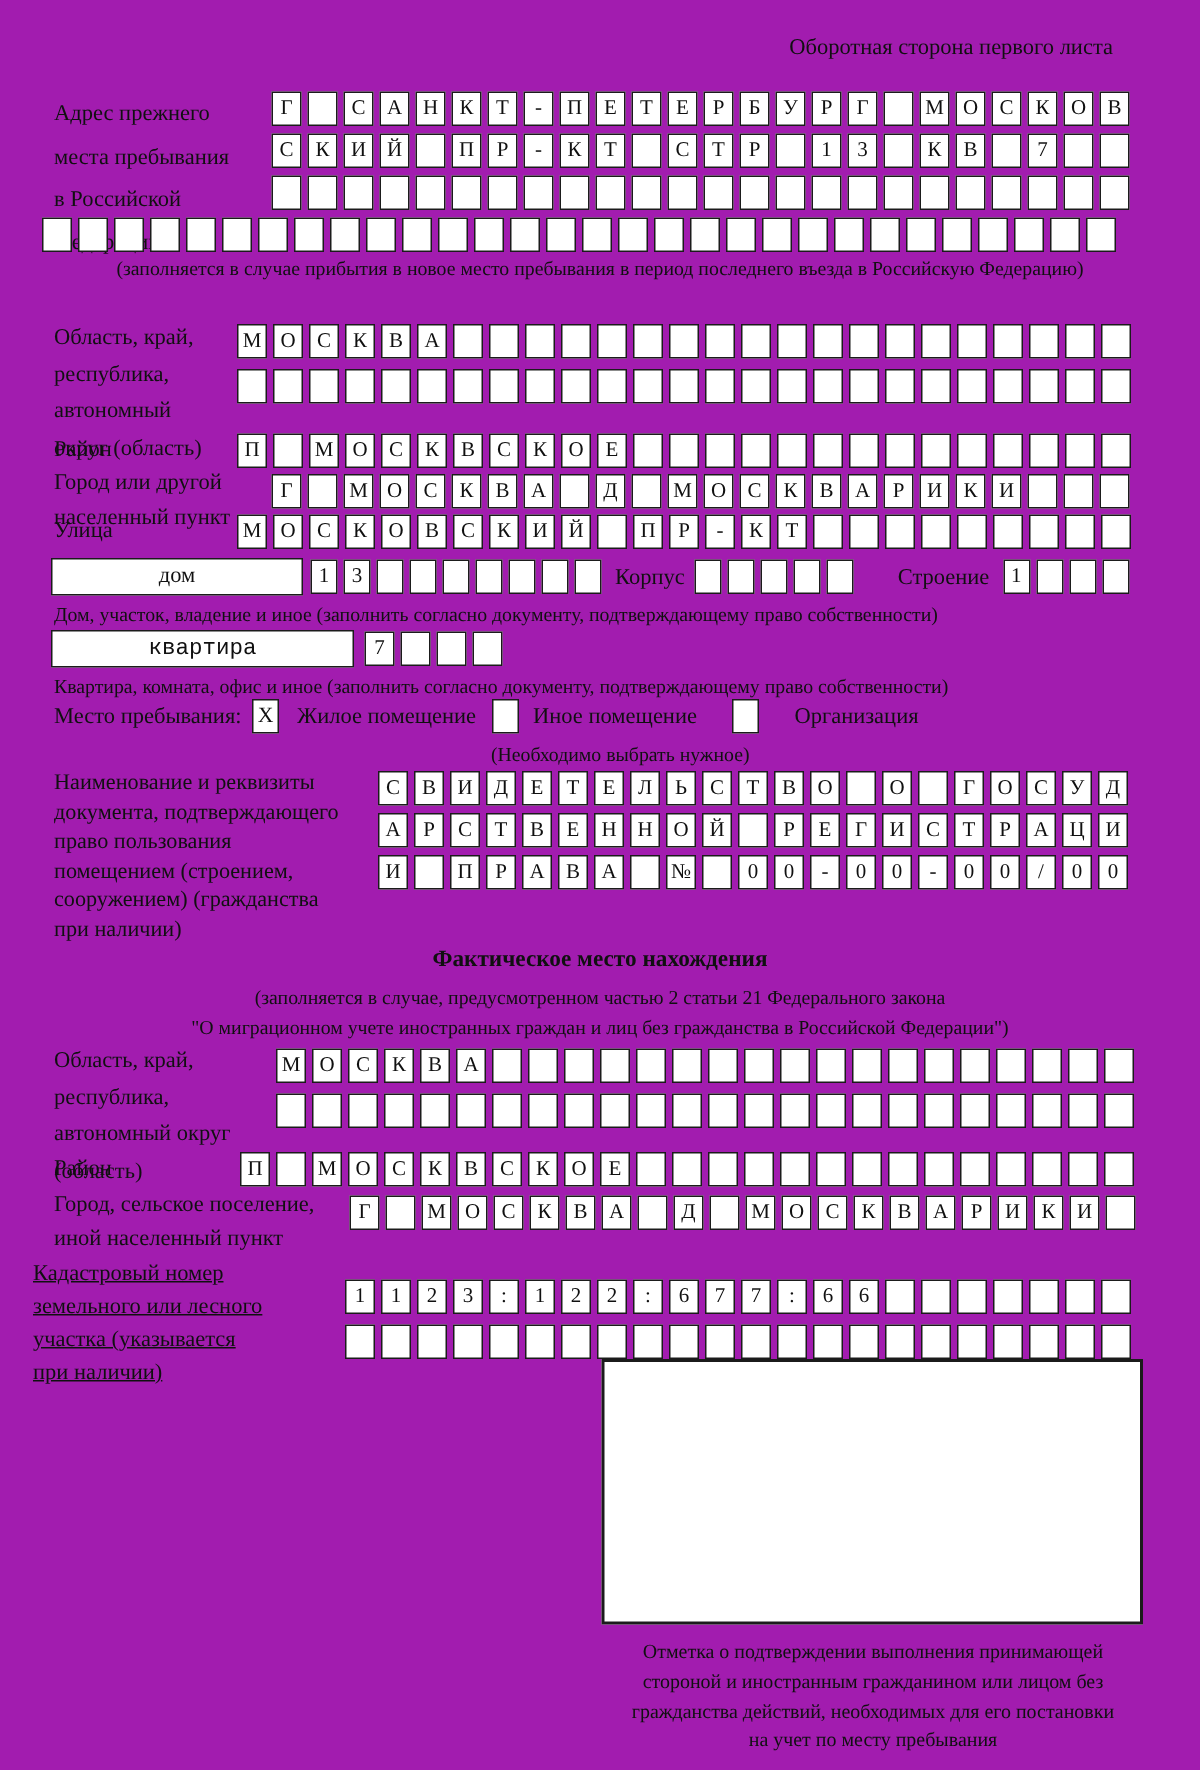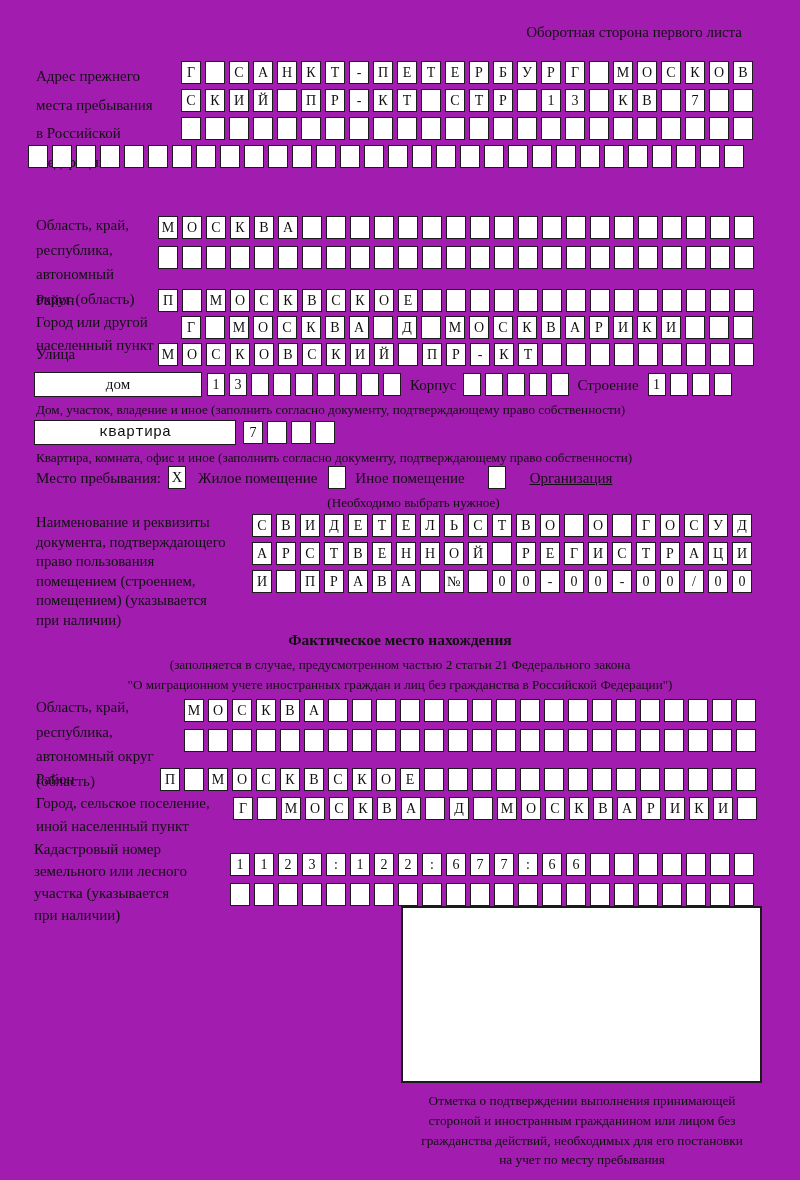--- a/index.html
+++ b/index.html
@@ -44,47 +44,47 @@
   .dis1-label { top:291px; left:36px; }
   .dis1-row   { top:289px; left:158px; }
   .city1-label{ top:311px; left:36px;  line-height:22.5px; }
   .city1-row  { top:316px; left:181px; }
   .str-label  { top:345px; left:36px; }
   .str-row    { top:343px; left:158px; }
   .house-row  { top:372px; left:34px; }
   .house-row .wbox { width:168px; }
   .house-row .cells { margin-left:5px; }
   .house-row .mid-lbl { margin-left:9px; margin-right:2px; }
-  .house-row .mid-lbl2 { margin-left:8px; margin-right:4px;font-family:Liberation Serif, serif; }
+  .house-row .mid-lbl2 { margin-left:29px; margin-right:4px;font-family:Liberation Serif, serif; }
   .note-house { top:402px; left:36px; }
   .apt-row    { top:420px; left:34px; }
   .apt-row .wbox { width:202px;font-family:Liberation Mono, monospace; }
   .apt-row .cells { margin-left:7px; }
   .note-apt   { top:450px; left:36px; }
   .stay-row   { top:466px; left:36px;text-align:right; }
   .stay-row .chk { margin-left:7px; }
   .stay-row .opt { margin-left:12px; }
   .stay-row .opt2 { margin-left:9px; }
   .stay-row .chk.c2 { margin-left:11px; }
   .stay-row .chk.c3 { margin-left:23px; }
-  .stay-row .opt3 { margin-left:24px;text-decoration:underline; }
+  .stay-row .opt3 { margin-left:24px; }
   .stay-note  { top:495px;padding-left:27px; }
   .doc-label  { top:513px; left:36px; font-size:14.8px; line-height:19.6px; }
   .doc-rows   { top:514px; left:252px; }
   .doc-rows .cells + .cells { margin-top:5px; }
   .fact-title { top:631px; }
   .fact-note  { top:655px; line-height:20px; font-size:13.2px; }
   .reg2-label { top:695px; left:36px; line-height:24.5px; }
   .reg2-rows  { top:699px; left:184px; }
   .reg2-rows .cells + .cells { margin-top:7px; }
   .dis2-label { top:770px; left:36px; }
   .dis2-row   { top:768px; left:160px; }
   .city2-label{ top:792px; left:36px; line-height:22.5px; }
   .city2-row  { top:797px; left:233px; }
-  .cad-label  { top:838px; left:34px; line-height:22px; }
+  .cad-label  { top:838px; left:22px; line-height:22px;text-decoration:underline; }
   .cad-rows   { top:853px; left:230px; }
   .cad-rows .cells + .cells { margin-top:7px; }
   .stamp-box  { top:906px; left:401px; width:361px; height:177px; border:2px solid #1b1b1b; background:#fff; }
   .caption    { top:1091px; left:386px; width:392px; text-align:center; font-size:13.3px; line-height:19.8px; }
 </style>
 </head>
 <body>
 
 <div class="page">
 
@@ -201,20 +201,21 @@
       <div class="cell"></div>
       <div class="cell"></div>
       <div class="cell"></div>
       <div class="cell"></div>
       <div class="cell"></div>
       <div class="cell"></div>
       <div class="cell"></div>
       <div class="cell"></div>
       <div class="cell"></div>
     </div>
+  <div class="abs note center note1">(заполняется в случае прибытия в новое место пребывания в период последнего въезда в Российскую Федерацию)</div>
 
 
   <div class="abs lbl lines reg1-label">
       <div>Область, край,</div>
       <div>республика,</div>
       <div>автономный</div>
       <div>округ (область)</div>
     </div>
   <div class="abs rows reg1-rows">
     <div class="cells">
@@ -413,21 +414,21 @@
     <span class="chk c3"></span>
     <span class="lbl opt3">Организация</span>
   </div>
   <div class="abs note center stay-note">(Необходимо выбрать нужное)</div>
 
   <div class="abs lbl lines doc-label">
       <div>Наименование и реквизиты</div>
       <div>документа, подтверждающего</div>
       <div>право пользования</div>
       <div>помещением (строением,</div>
-      <div>помещением) (указывается</div>
+      <div>сооружением) (гражданства</div>
       <div>при наличии)</div>
     </div>
   <div class="abs rows doc-rows">
     <div class="cells">
         <div class="cell">С</div>
         <div class="cell">В</div>
         <div class="cell">И</div>
         <div class="cell">Д</div>
         <div class="cell">Е</div>
         <div class="cell">Т</div>

